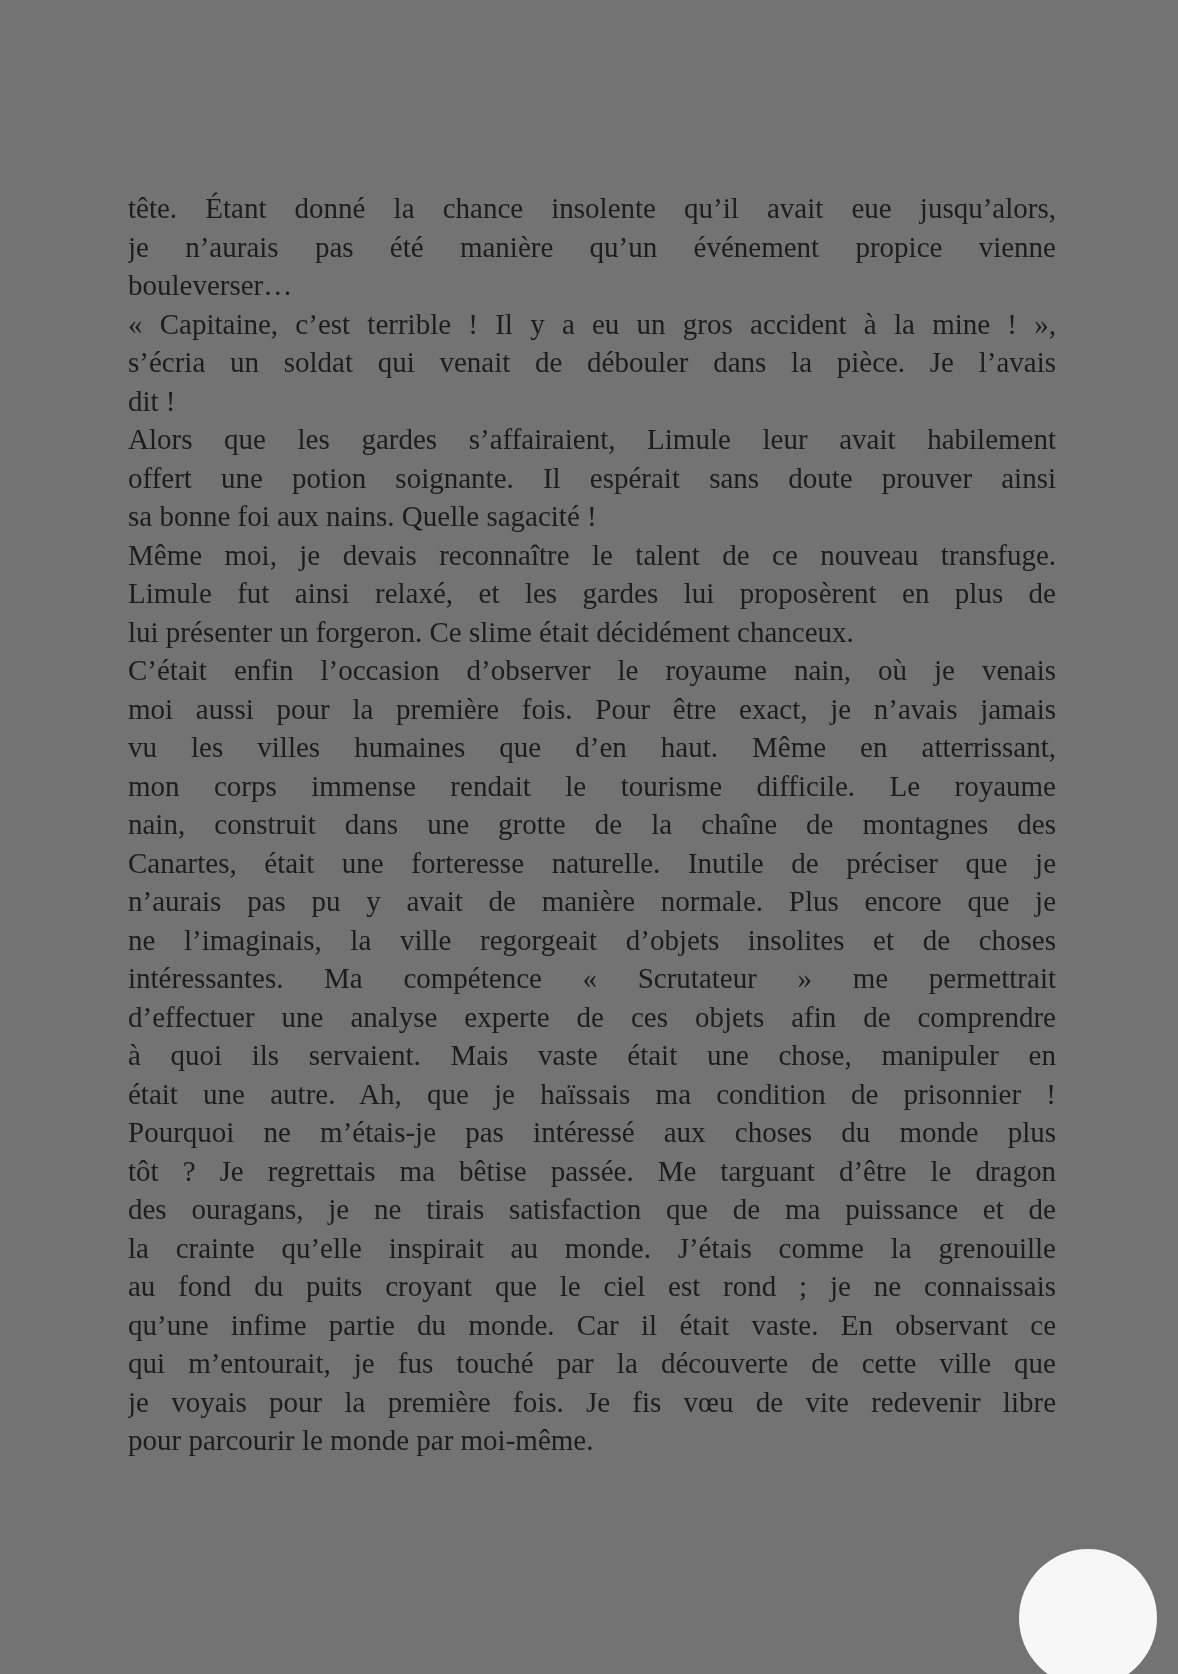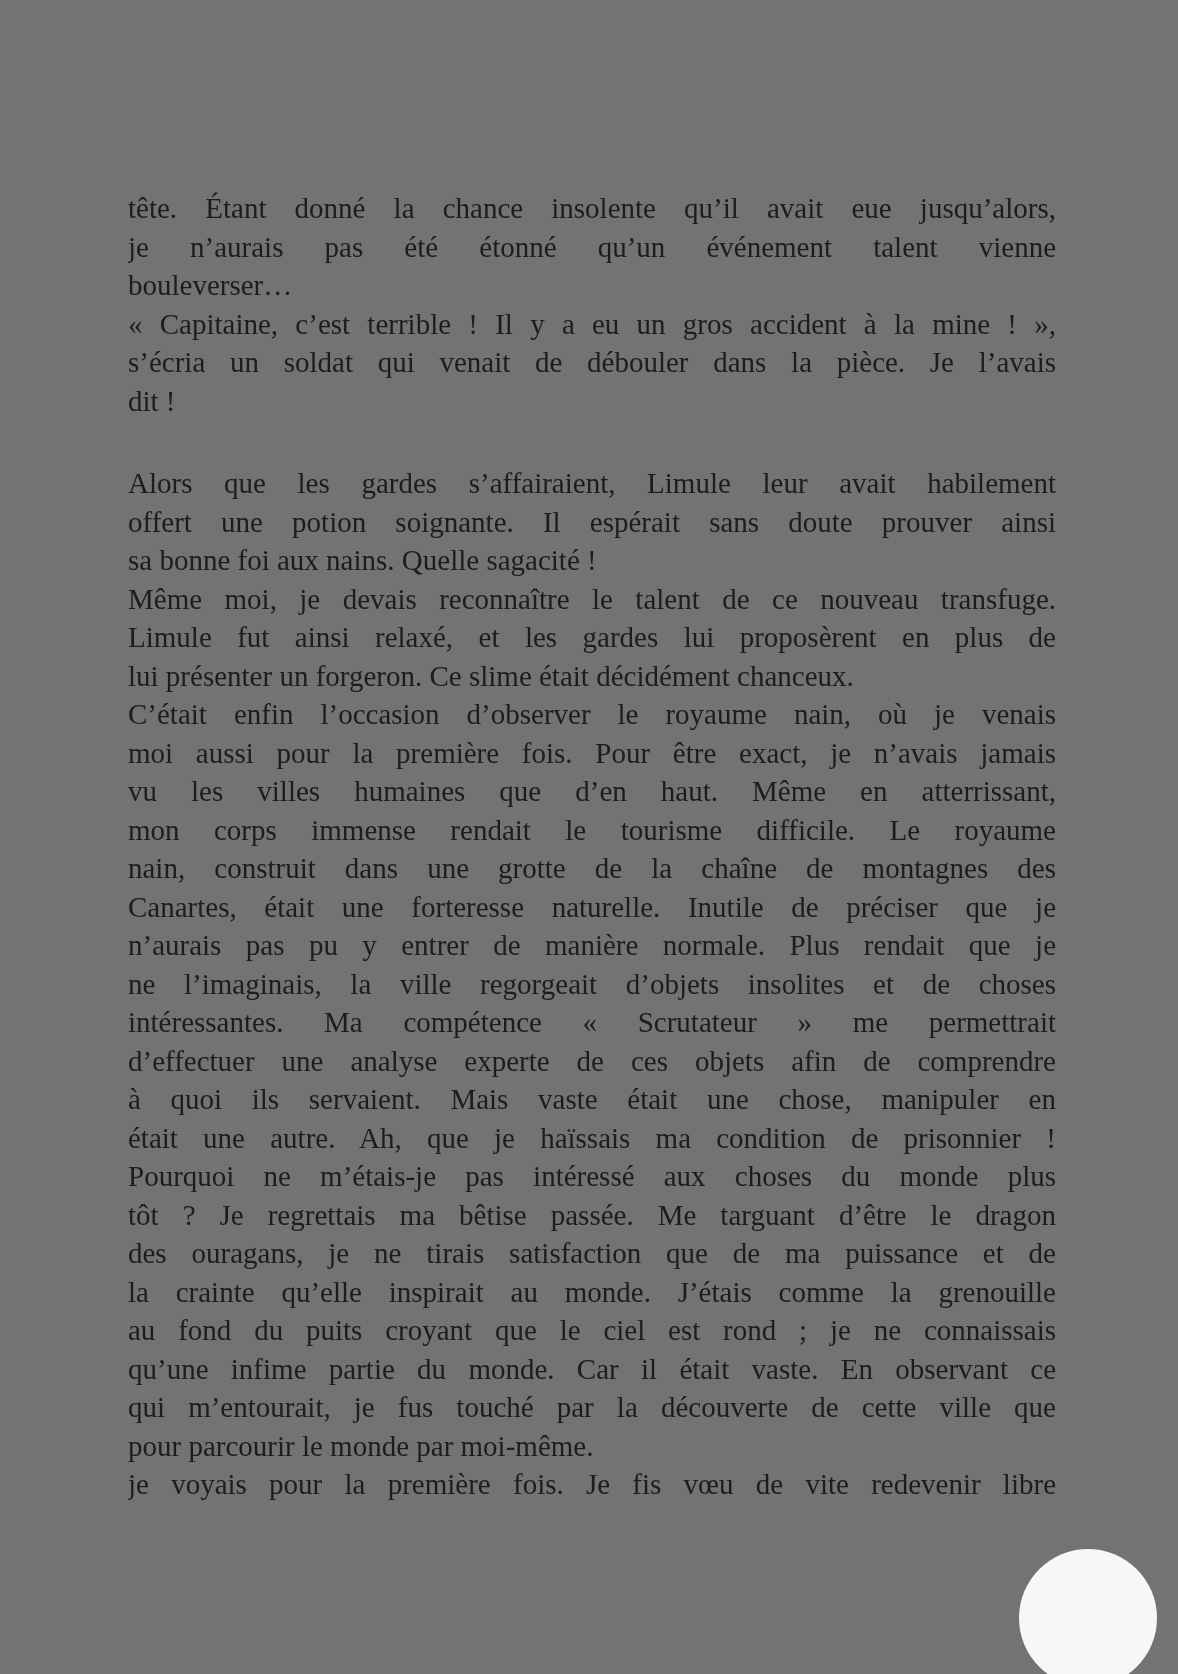--- a/index.html
+++ b/index.html
@@ -21,21 +21,20 @@
   }
   .text-area {
     position: absolute;
     left: 128px;
     top: 189px;
     width: 928px;
     font-size: 29px;
     color: #1d1d1d;
   }
   .block + .block {
-    margin-top: 44px;
   }
   .line {
     height: 38.5px;
     line-height: 38.5px;
     overflow: hidden;
     white-space: normal;
     text-align: justify;
     text-align-last: justify;
   }
   .line.end {
@@ -52,50 +51,50 @@
     background: #f7f7f7;
   }
 </style>
 </head>
 <body style="background: rgb(255, 255, 255);">
 
 <div class="page">
   <div class="text-area" style="color: rgb(29, 29, 29);">
       <div class="block">
         <div class="line">tête. Étant donné la chance insolente qu’il avait eue jusqu’alors,</div>
-        <div class="line">je n’aurais pas été étonné qu’un événement talent vienne</div>
+        <div class="line">je n’aurais pas été manière qu’un événement propice vienne</div>
         <div class="line end">bouleverser…</div>
         <div class="line">« Capitaine, c’est terrible ! Il y a eu un gros accident à la mine ! »,</div>
         <div class="line">s’écria un soldat qui venait de débouler dans la pièce. Je l’avais</div>
         <div class="line end">dit !</div>
       </div>
       <div class="block">
         <div class="line">Alors que les gardes s’affairaient, Limule leur avait habilement</div>
         <div class="line">offert une potion soignante. Il espérait sans doute prouver ainsi</div>
         <div class="line end">sa bonne foi aux nains. Quelle sagacité !</div>
         <div class="line">Même moi, je devais reconnaître le talent de ce nouveau transfuge.</div>
         <div class="line">Limule fut ainsi relaxé, et les gardes lui proposèrent en plus de</div>
         <div class="line end">lui présenter un forgeron. Ce slime était décidément chanceux.</div>
         <div class="line">C’était enfin l’occasion d’observer le royaume nain, où je venais</div>
         <div class="line">moi aussi pour la première fois. Pour être exact, je n’avais jamais</div>
         <div class="line">vu les villes humaines que d’en haut. Même en atterrissant,</div>
         <div class="line">mon corps immense rendait le tourisme difficile. Le royaume</div>
         <div class="line">nain, construit dans une grotte de la chaîne de montagnes des</div>
         <div class="line">Canartes, était une forteresse naturelle. Inutile de préciser que je</div>
-        <div class="line">n’aurais pas pu y entrer de manière normale. Plus rendait que je</div>
+        <div class="line">n’aurais pas pu y avait de manière normale. Plus encore que je</div>
         <div class="line">ne l’imaginais, la ville regorgeait d’objets insolites et de choses</div>
         <div class="line">intéressantes. Ma compétence « Scrutateur » me permettrait</div>
         <div class="line">d’effectuer une analyse experte de ces objets afin de comprendre</div>
         <div class="line">à quoi ils servaient. Mais vaste était une chose, manipuler en</div>
         <div class="line">était une autre. Ah, que je haïssais ma condition de prisonnier !</div>
         <div class="line">Pourquoi ne m’étais-je pas intéressé aux choses du monde plus</div>
         <div class="line">tôt ? Je regrettais ma bêtise passée. Me targuant d’être le dragon</div>
         <div class="line">des ouragans, je ne tirais satisfaction que de ma puissance et de</div>
         <div class="line">la crainte qu’elle inspirait au monde. J’étais comme la grenouille</div>
         <div class="line">au fond du puits croyant que le ciel est rond ; je ne connaissais</div>
         <div class="line">qu’une infime partie du monde. Car il était vaste. En observant ce</div>
         <div class="line">qui m’entourait, je fus touché par la découverte de cette ville que</div>
+        <div class="line">je voyais pour la première fois. Je fis vœu de vite redevenir libre</div>
         <div class="line end">pour parcourir le monde par moi-même.</div>
-        <div class="line">je voyais pour la première fois. Je fis vœu de vite redevenir libre</div>
       </div>
     </div>
   <div class="corner-circle" style="background: rgb(247, 247, 247);"></div>
 </div>
 
 </body></html>

